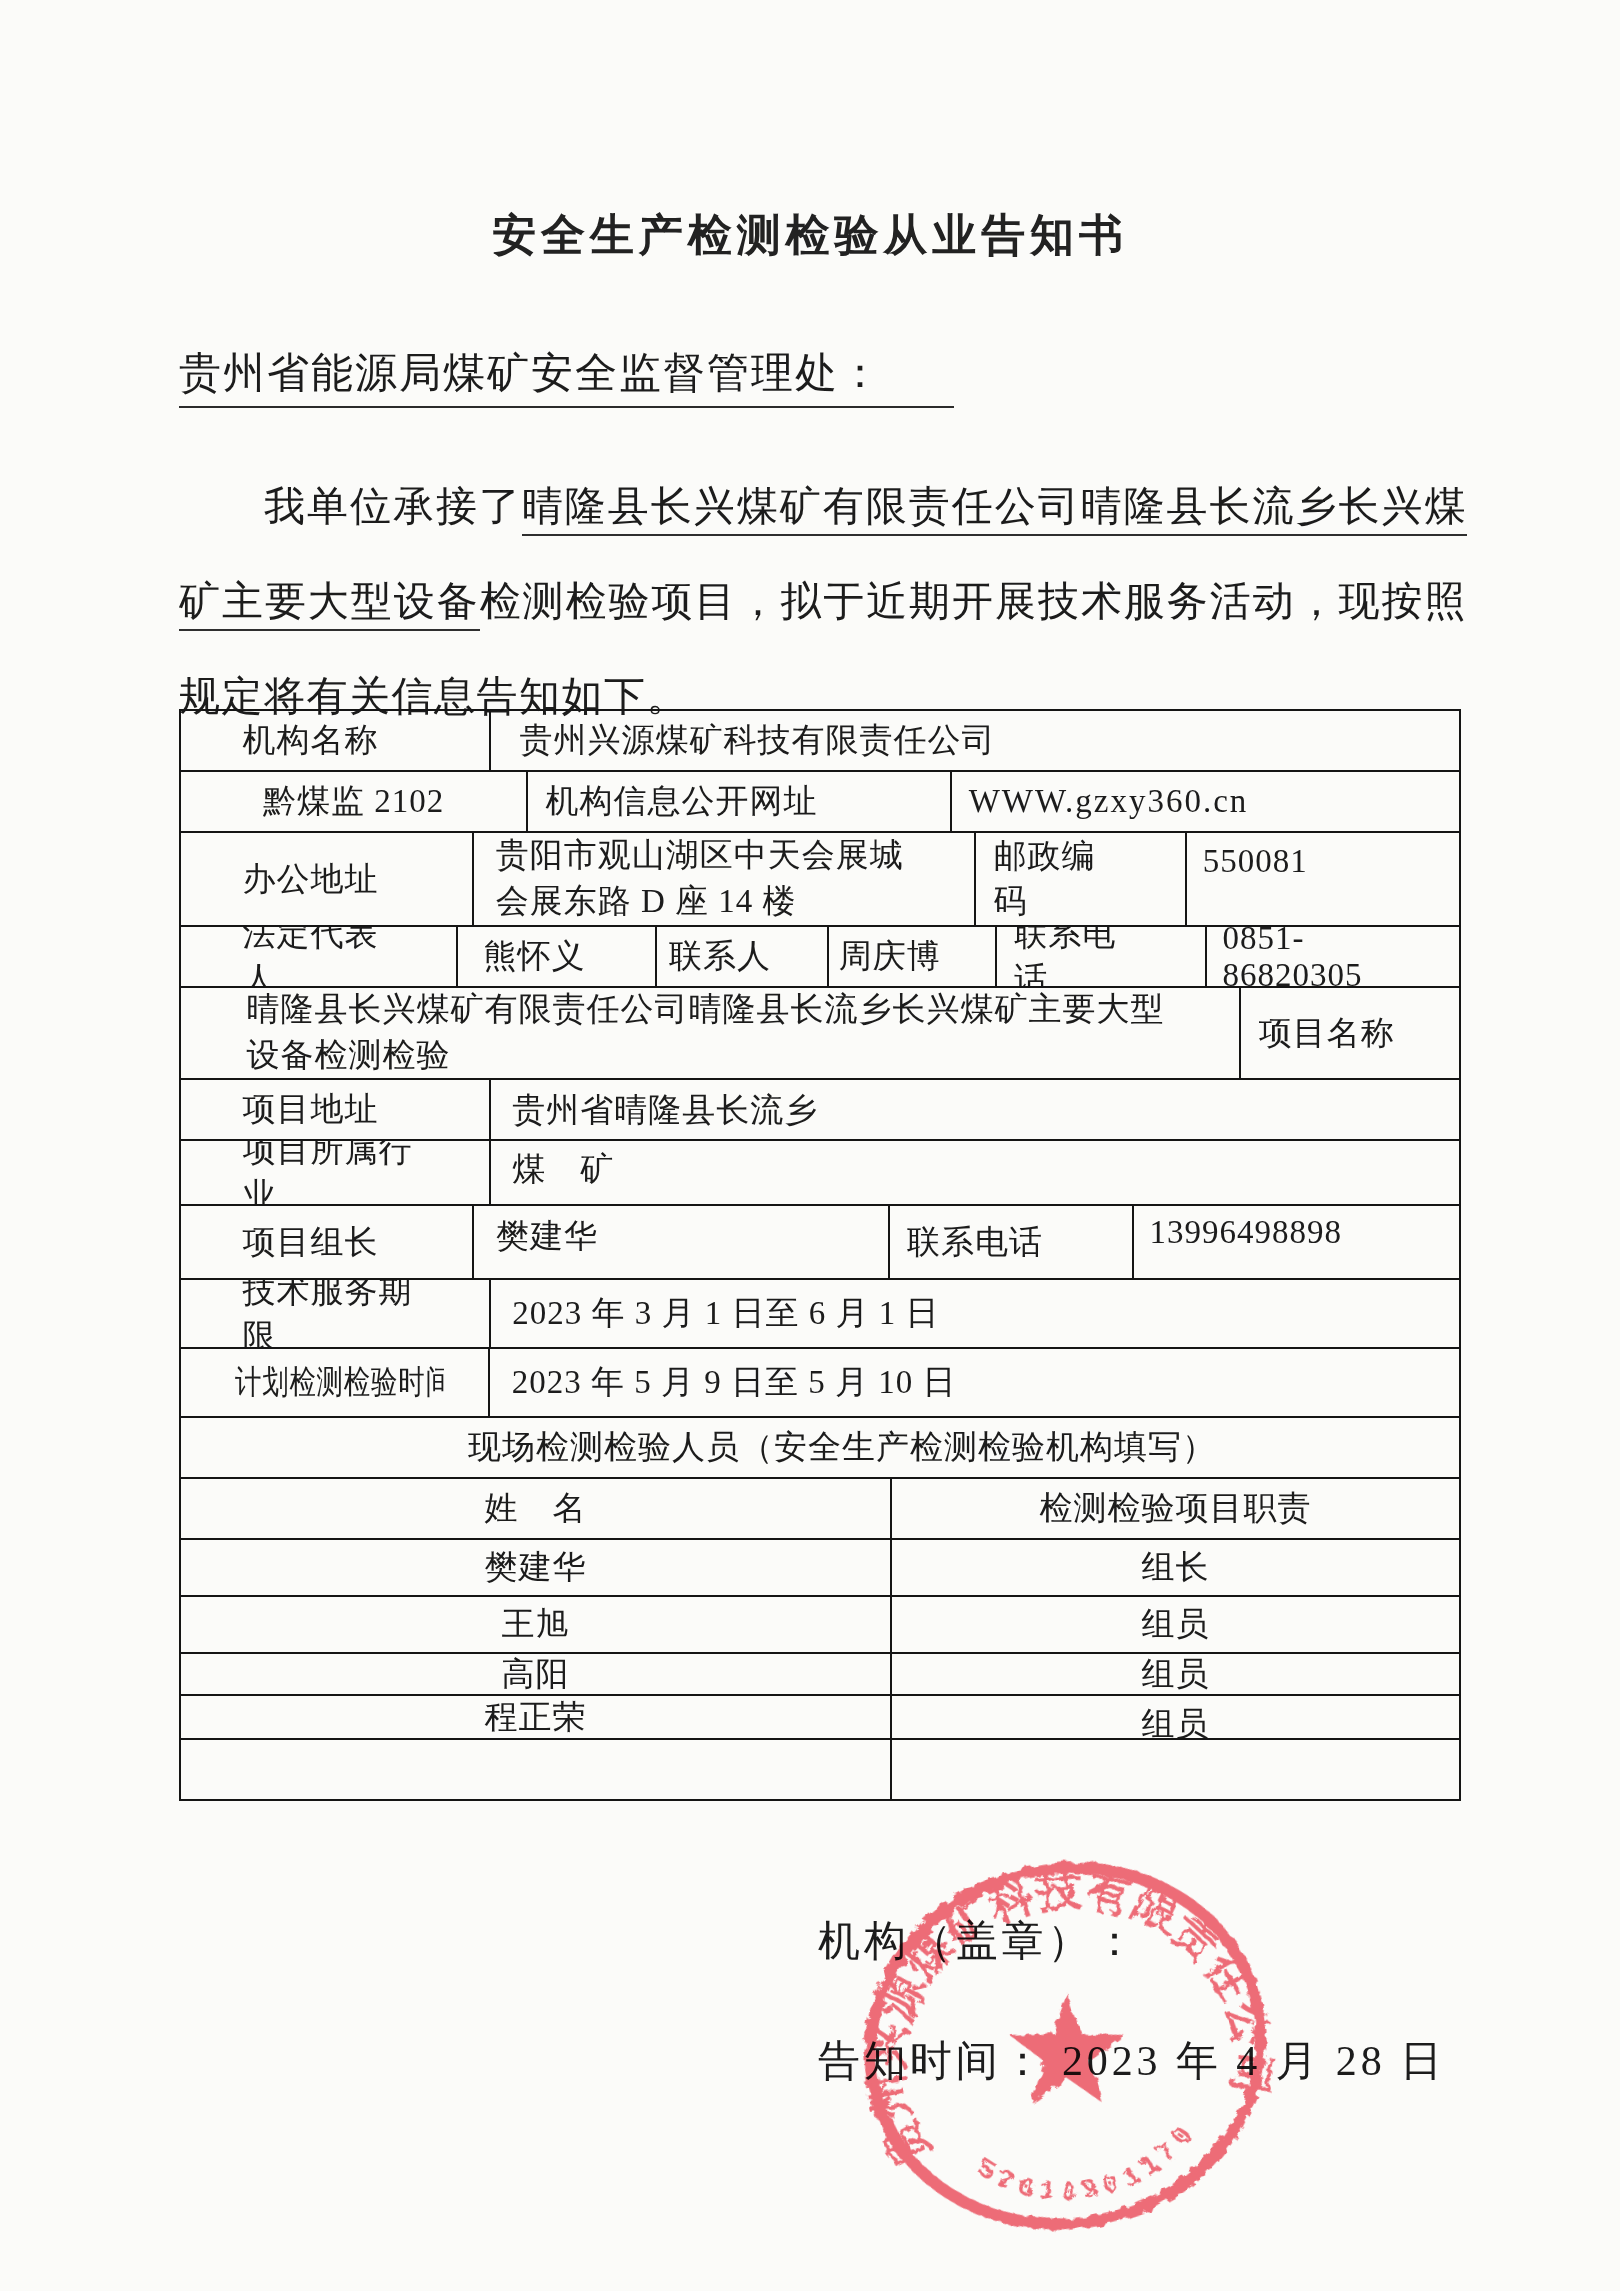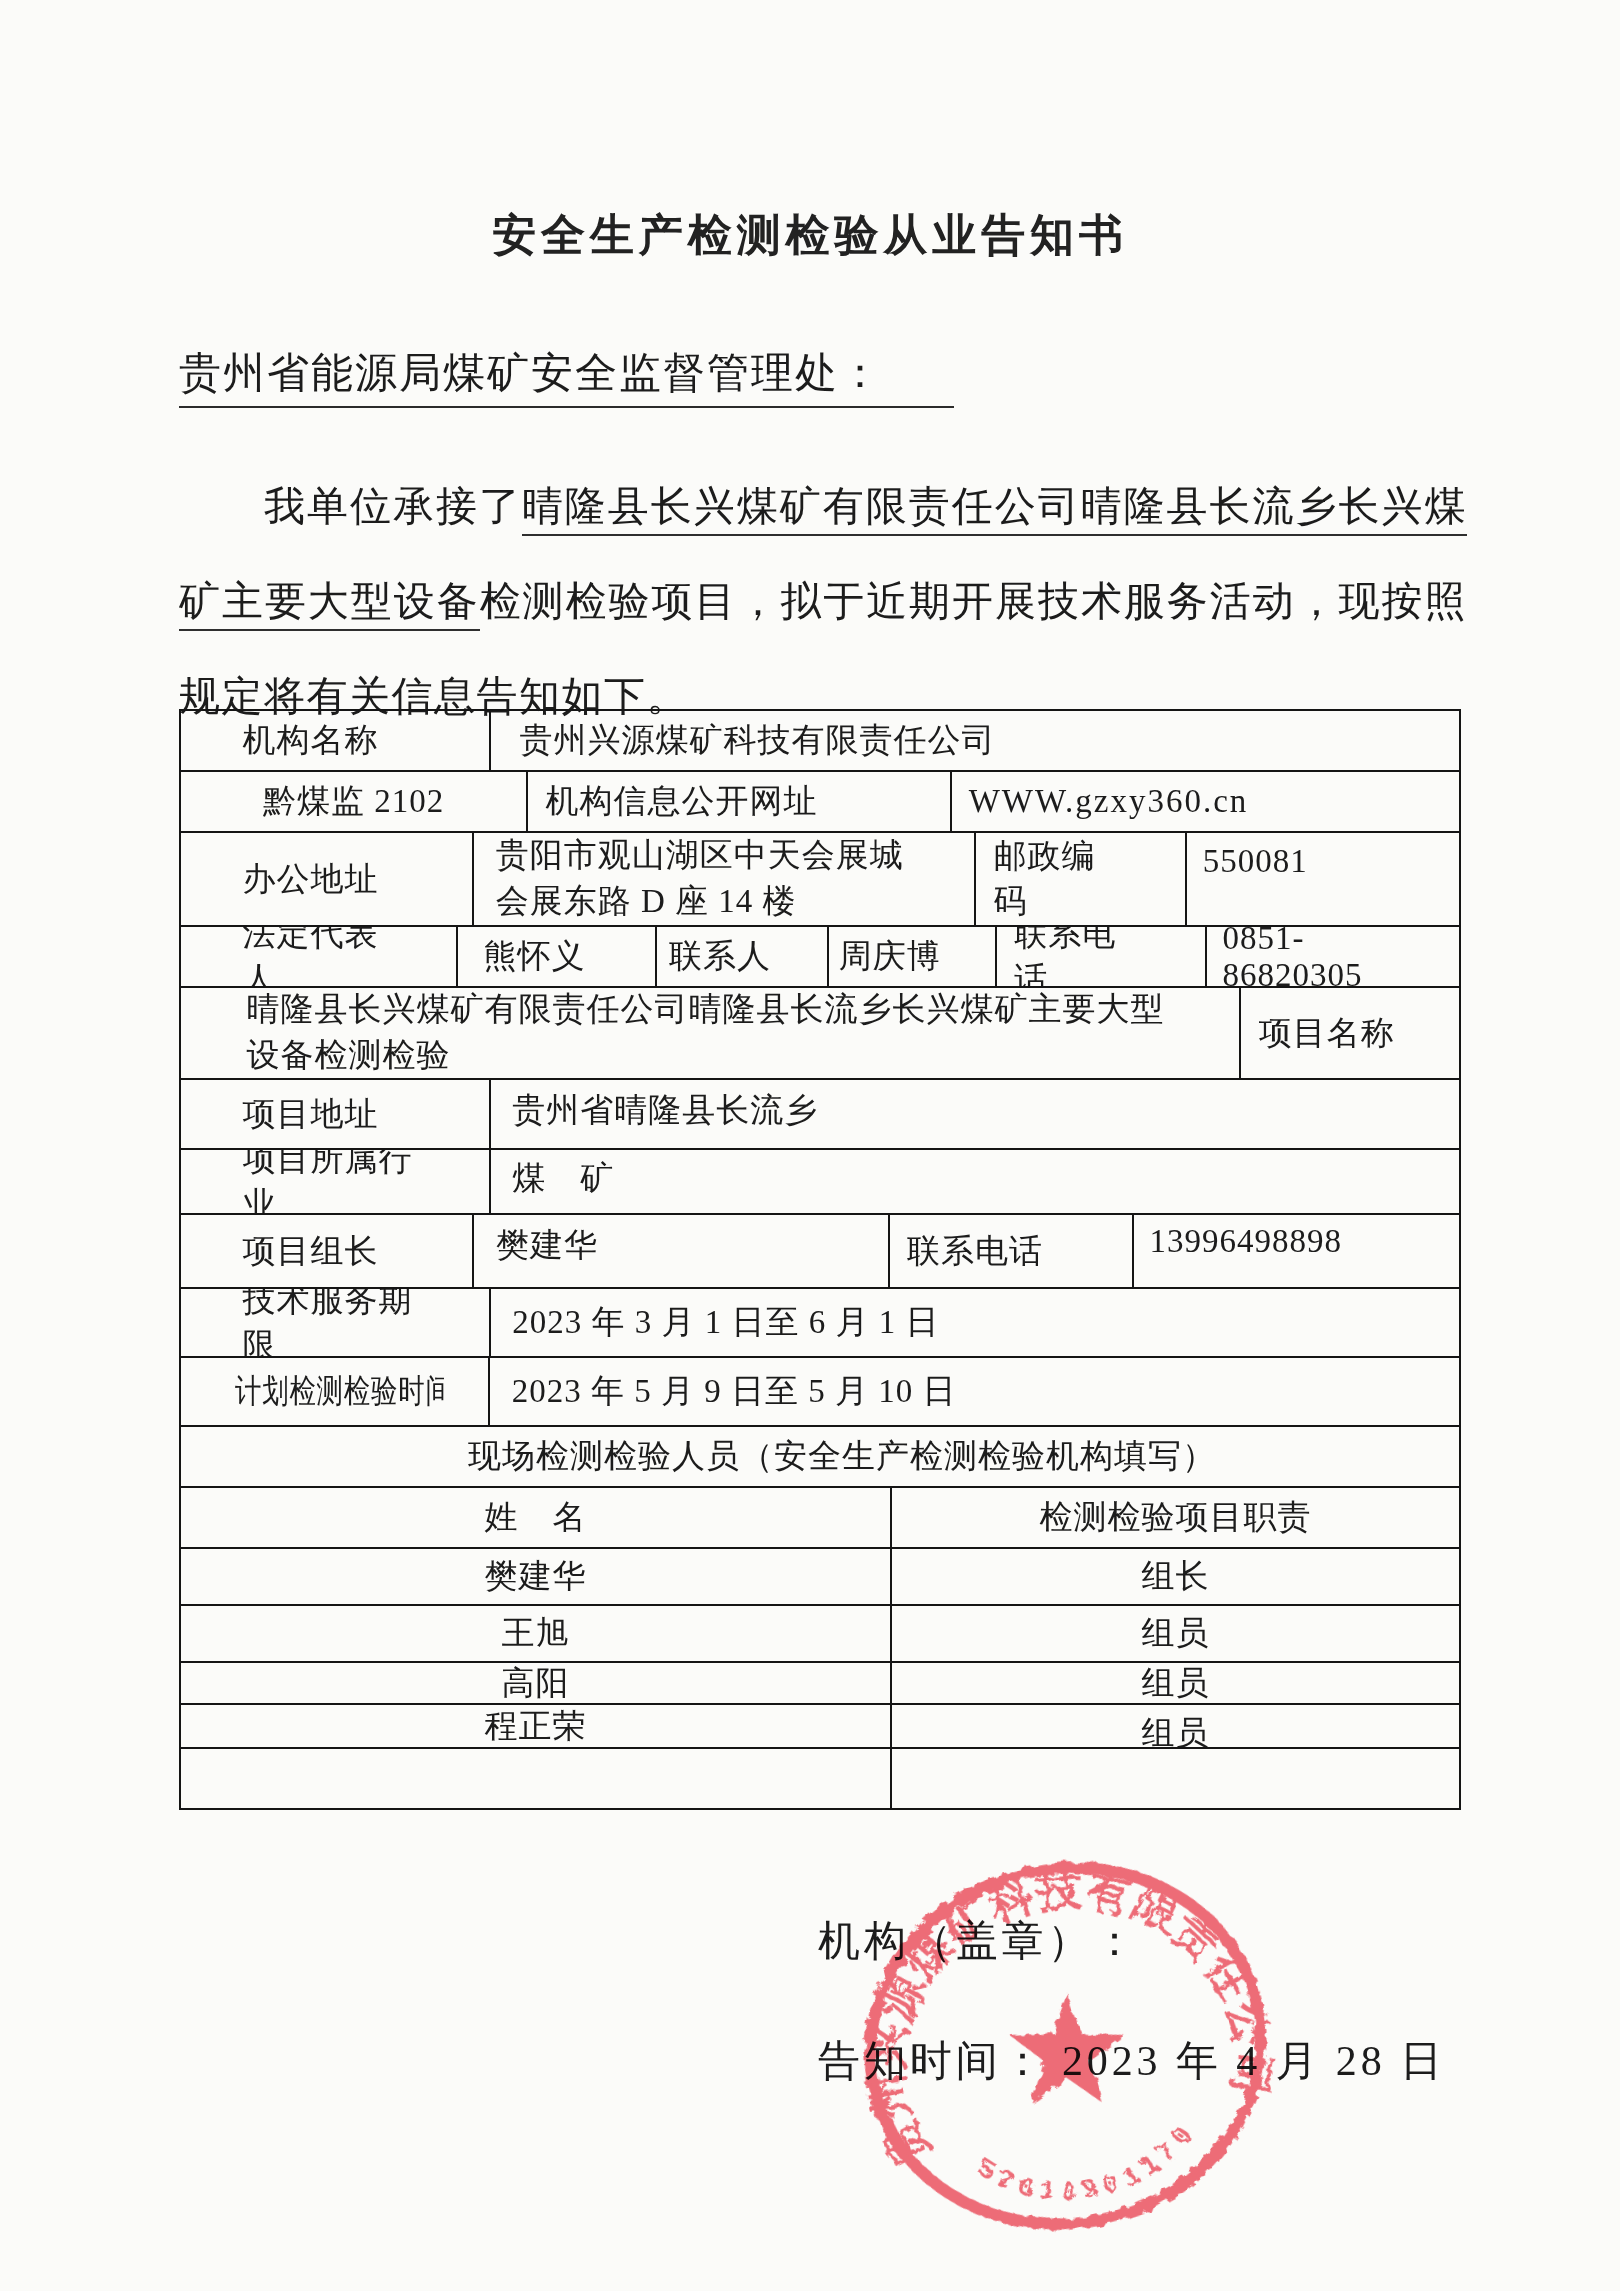--- a/index.html
+++ b/index.html
@@ -122,21 +122,21 @@
       <div class="tcell ctr" style="width:157px">周庆博</div>
       <div class="tcell lab" style="width:207px">联系电话</div>
       <div class="tcell" style="width:323px">0851-86820305</div>
     </div>
 
     <div class="trow" style="height:92px">
       <div class="tcell wrap2" style="width:1047px;padding-left:21.6px">晴隆县长兴煤矿有限责任公司晴隆县长流乡长兴煤矿主要大型设备检测检验</div>
       <div class="tcell lab" style="width:235px">项目名称</div>
     </div>
 
-    <div class="trow" style="height:70px">
+    <div class="trow" style="height:61px">
       <div class="tcell lab" style="width:235px">项目地址</div>
       <div class="tcell" style="width:1047px;padding-left:21.6px;align-items:flex-start;padding-top:7.8px">贵州省晴隆县长流乡</div>
     </div>
 
     <div class="trow" style="height:65px">
       <div class="tcell lab" style="width:235px">项目所属行业</div>
       <div class="tcell" style="width:1047px;padding-left:21.6px;align-items:flex-start;padding-top:5.9px">煤　矿</div>
     </div>
 
     <div class="trow" style="height:74px">

